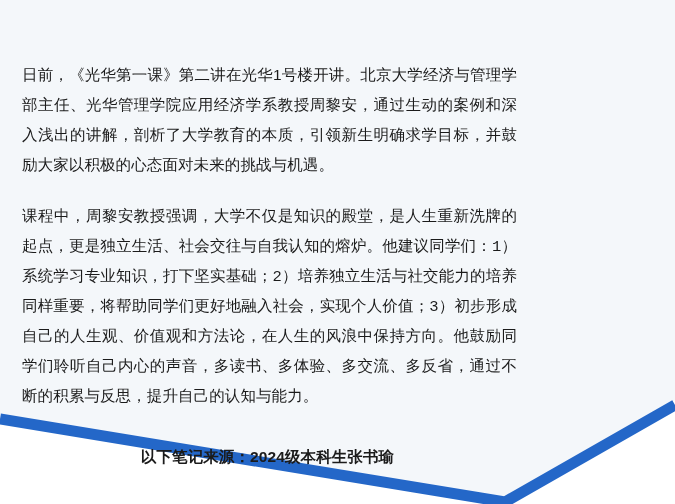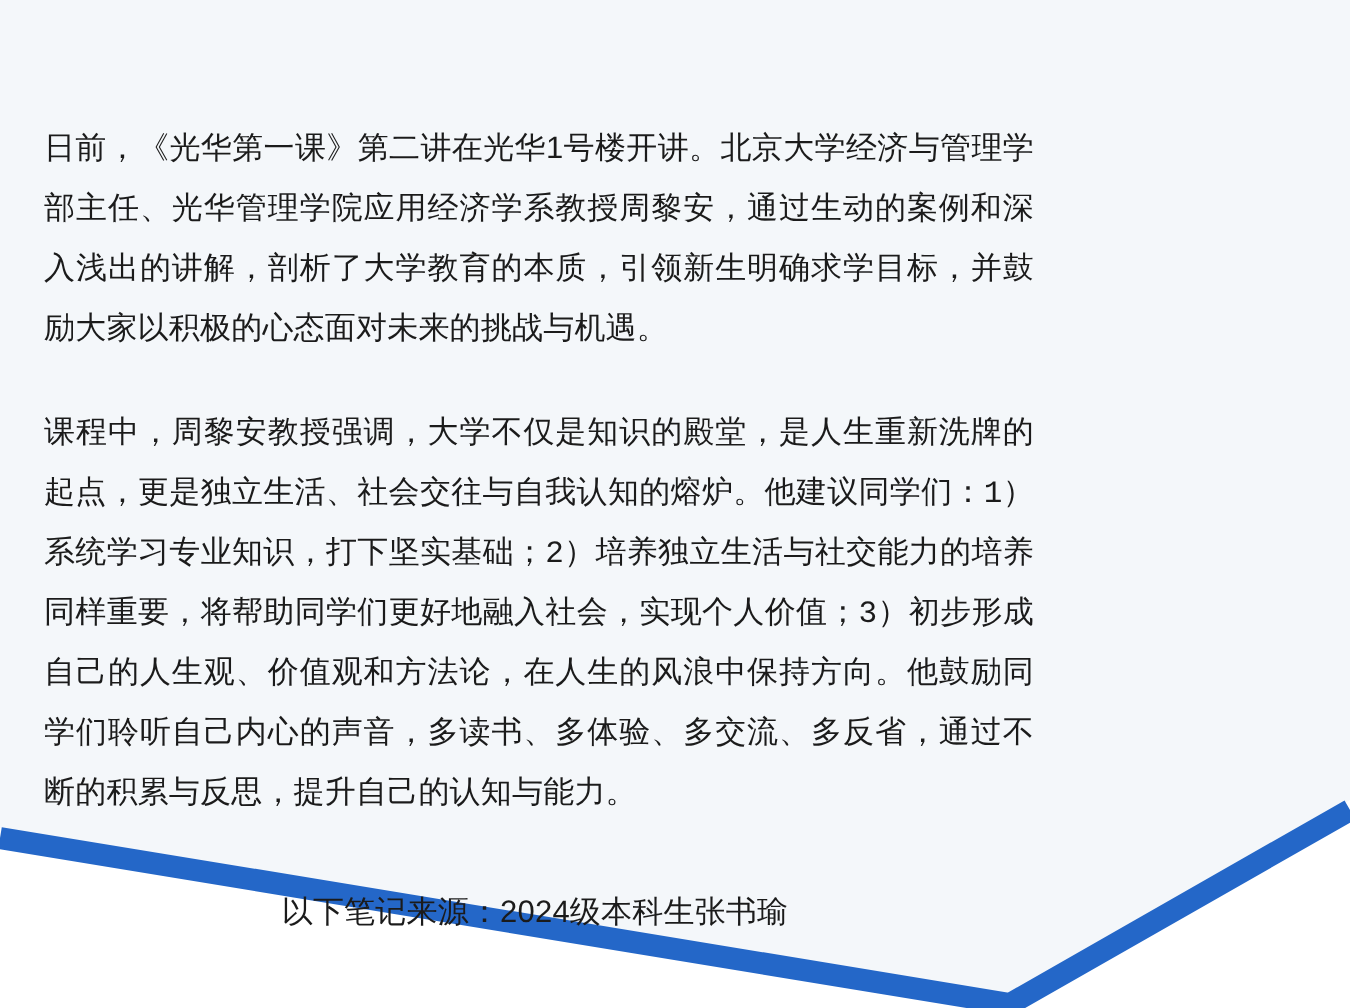--- a/index.html
+++ b/index.html
@@ -72,20 +72,21 @@
 
   #note-source {
     margin: 0;
     margin-top: 32px;
     text-align: center;
     color: #1b1b1b;
     font-size: 15.5px;
     line-height: 26px;
     letter-spacing: 0.1px;
     padding-right: 4px;
+    font-weight: bold;
   }
 </style>
 </head>
 <body>
 
 <div id="article-card"></div>
 
 <svg id="chevron-accent" viewBox="0 0 675 504" width="675" height="504" preserveAspectRatio="none" xmlns="http://www.w3.org/2000/svg">
   <polyline points="0,419 505,502 675,405" fill="none" stroke="#2467c8" stroke-width="11" stroke-linejoin="miter" stroke-linecap="butt"></polyline>
 </svg>

